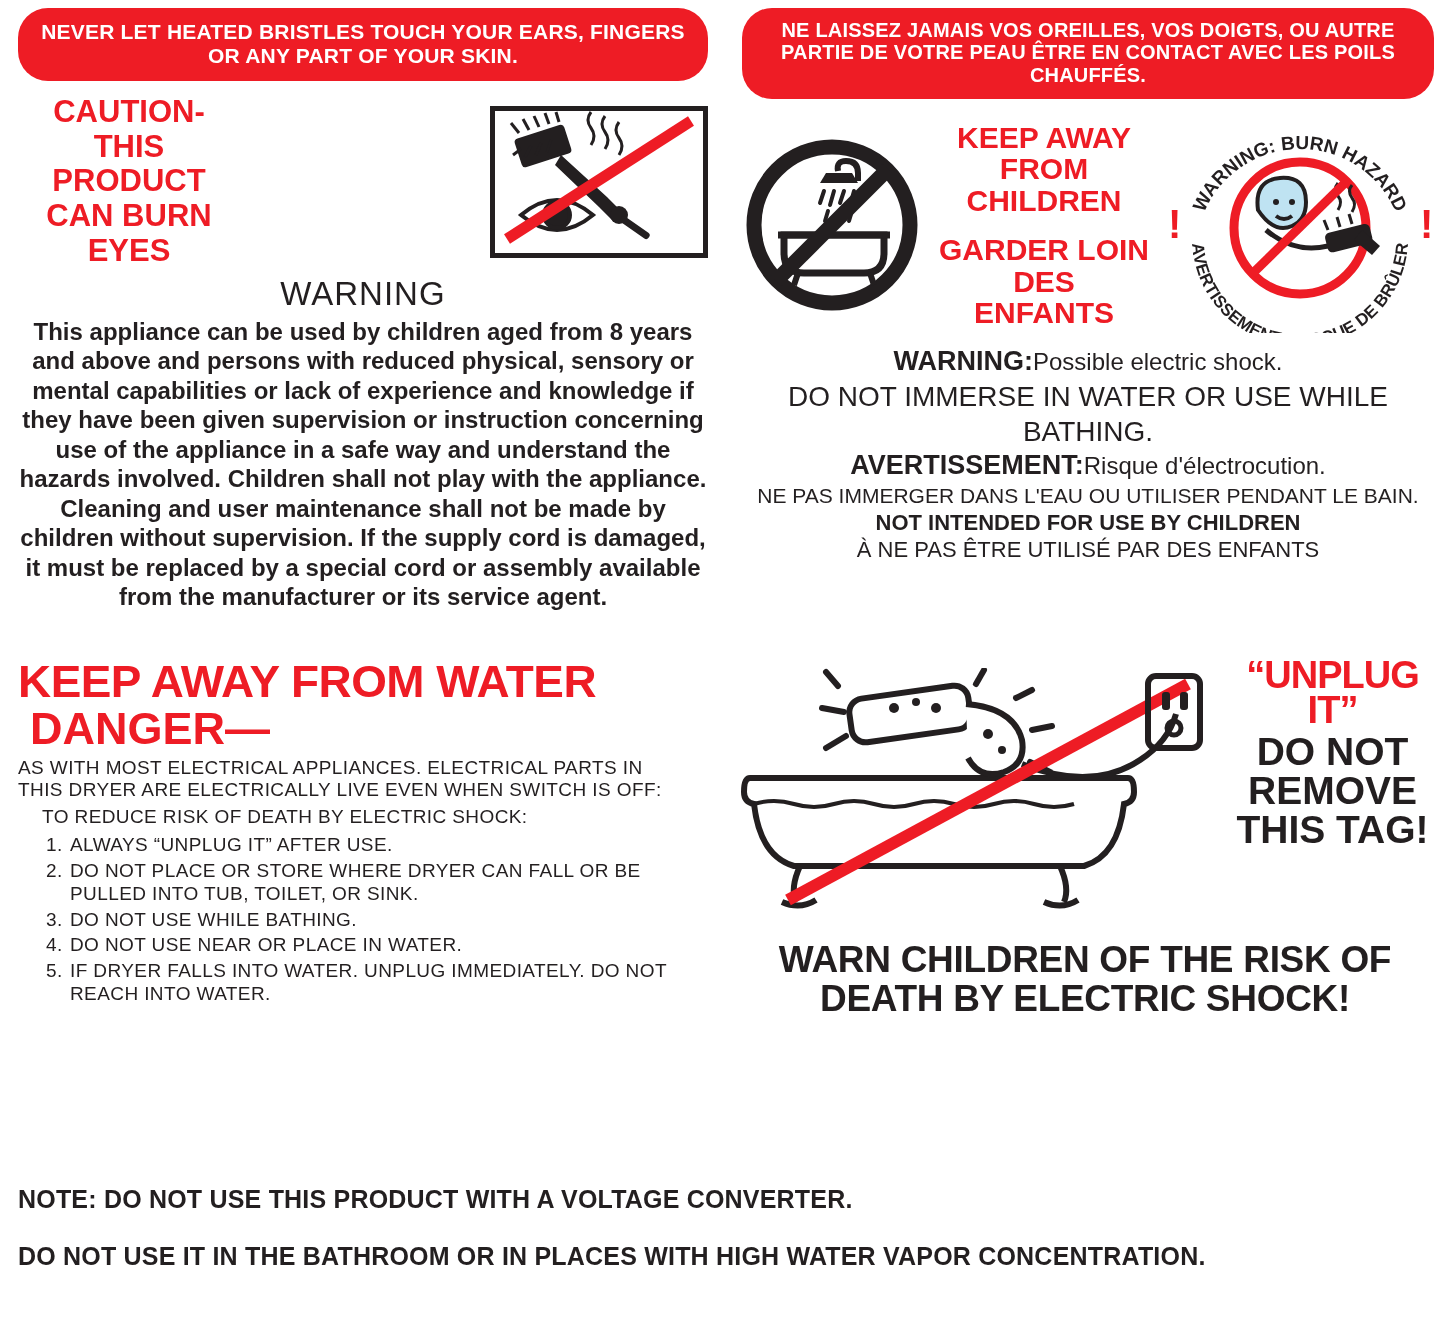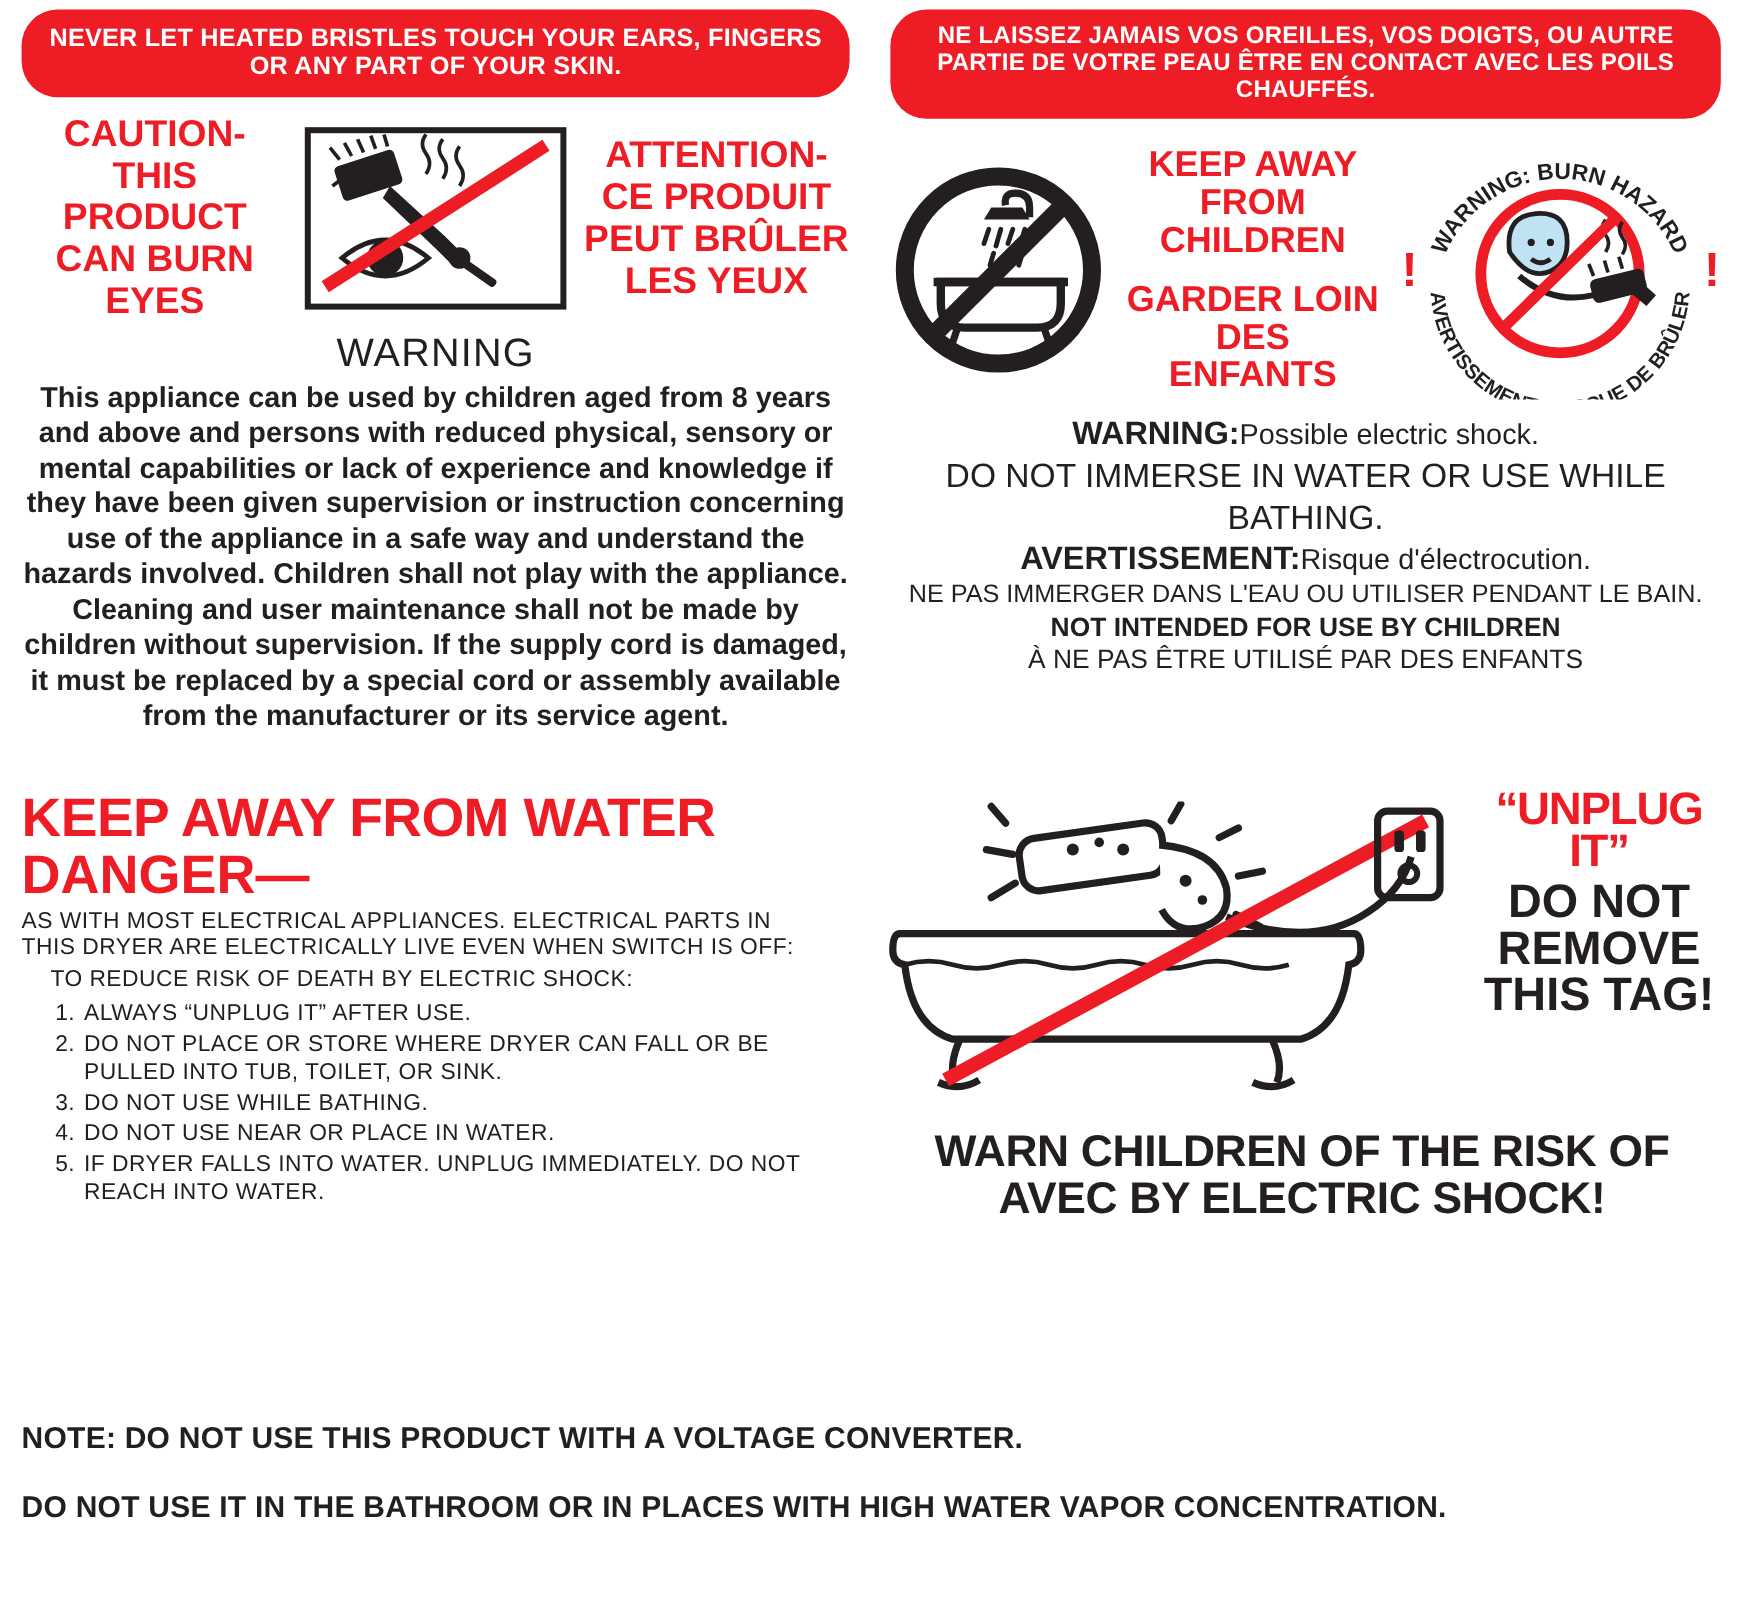--- a/index.html
+++ b/index.html
@@ -140,21 +140,21 @@
     color: #ee1c25;
     font-weight: bold;
     font-size: 45px;
     line-height: 0.98;
     letter-spacing: -0.5px;
     font-family: "Liberation Sans", sans-serif;
     transform: scaleX(1.02);
     transform-origin: left;
   }
   #bl h2 {
-    margin: 2px 0 6px;
+    margin: 2px 12px 6px;
     color: #ee1c25;
     font-weight: bold;
     font-size: 45px;
     line-height: 1;
   }
   #bl .lead {
     font-size: 19px;
     line-height: 1.16;
     letter-spacing: 0.4px;
     color: #231f20;
@@ -287,21 +287,20 @@
 
           <g fill="none" stroke="#231f20" stroke-width="4">
             <path d="M26 104 q36 -30 72 0 q-36 30 -72 0 Z"></path>
             <circle cx="62" cy="104" r="13" fill="#231f20"></circle>
           </g>
 
           <line x1="12" y1="128" x2="196" y2="10" stroke="#ee1c25" stroke-width="11"></line>
         </svg>
       </div>
 
-      <div class="caution-col right">ATTENTION- CE PRODUIT PEUT BRÛLER LES YEUX</div>
     </div>
 
     <div class="warn-title">WARNING</div>
     <div id="tl-body">This appliance can be used by children aged from 8 years and above and persons with reduced physical, sensory or mental capabilities or lack of experience and knowledge if they have been given supervision or instruction concerning use of the appliance in a safe way and understand the hazards involved. Children shall not play with the appliance. Cleaning and user maintenance shall not be made by children without supervision. If the supply cord is damaged, it must be replaced by a special cord or assembly available from the manufacturer or its service agent.</div>
   </section>
 
   <section id="tr">
     <div class="pill" id="tr-pill">NE LAISSEZ JAMAIS VOS OREILLES, VOS DOIGTS, OU AUTRE PARTIE DE VOTRE PEAU ÊTRE EN CONTACT AVEC LES POILS CHAUFFÉS.</div>
 
     <div class="tr-row">
@@ -461,21 +460,21 @@
         <rect x="42" y="22" width="8" height="18" rx="3" fill="#231f20"></rect>
         <circle cx="36" cy="58" r="7" fill="none" stroke="#231f20" stroke-width="5"></circle>
       </svg>
     </div>
 
     <div id="unplug">
       <div class="u1">“UNPLUG IT”</div>
       <div class="u2">DO NOT REMOVE THIS TAG!</div>
     </div>
 
-    <div id="br-caption">WARN CHILDREN OF THE RISK OF AVEC BY ELECTRIC SHOCK!</div>
+    <div id="br-caption">WARN CHILDREN OF THE RISK OF DEATH BY ELECTRIC SHOCK!</div>
   </section>
 
   <section id="notes">
     <p>NOTE: DO NOT USE THIS PRODUCT WITH A VOLTAGE CONVERTER.</p>
     <p>DO NOT USE IT IN THE BATHROOM OR IN PLACES WITH HIGH WATER VAPOR CONCENTRATION.</p>
   </section>
 
 </div>
 
 </body></html>

